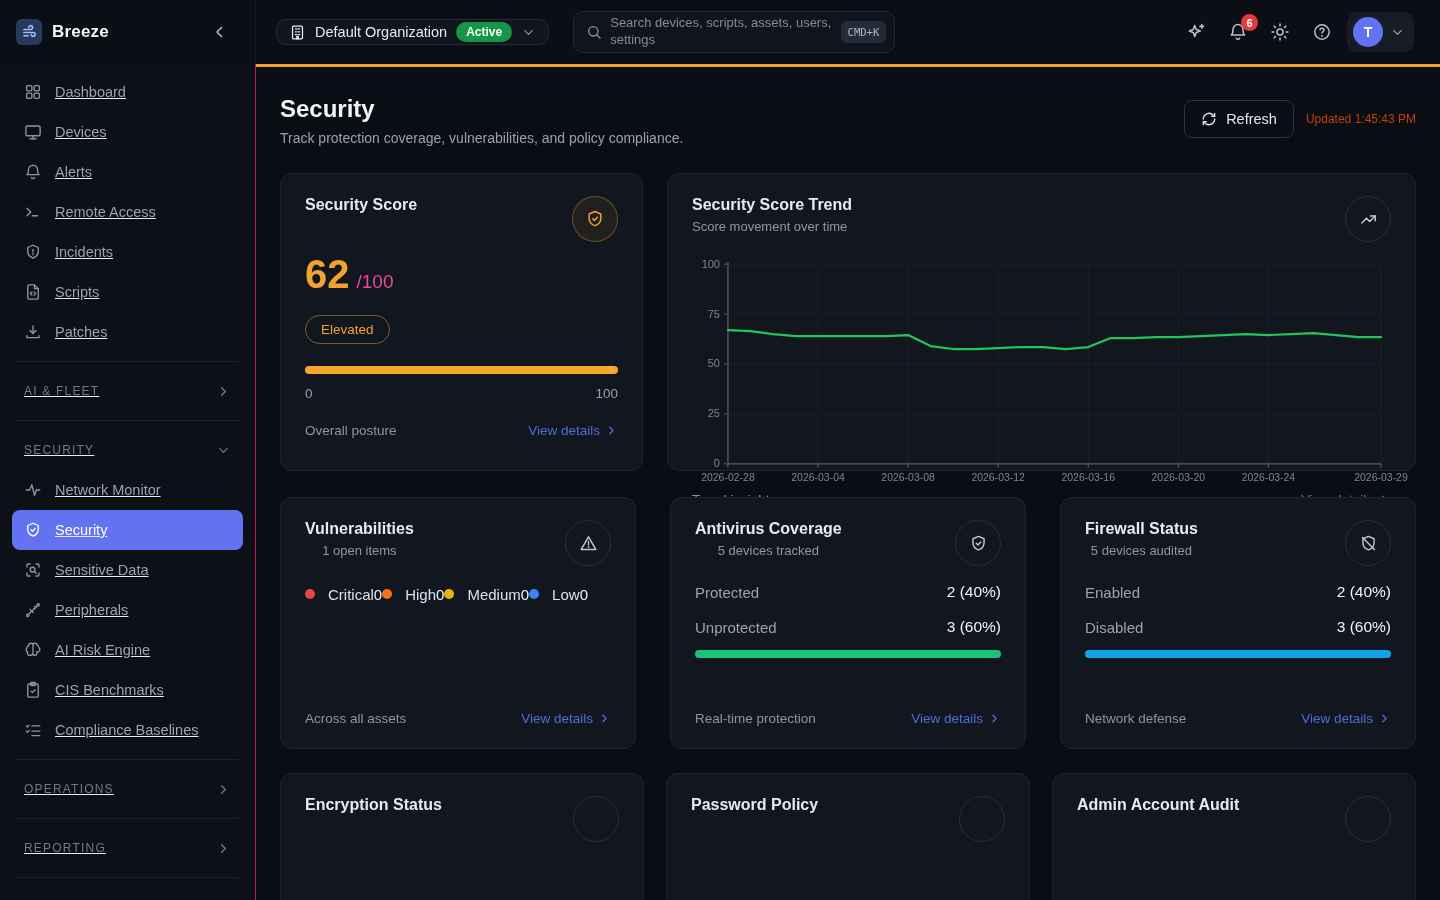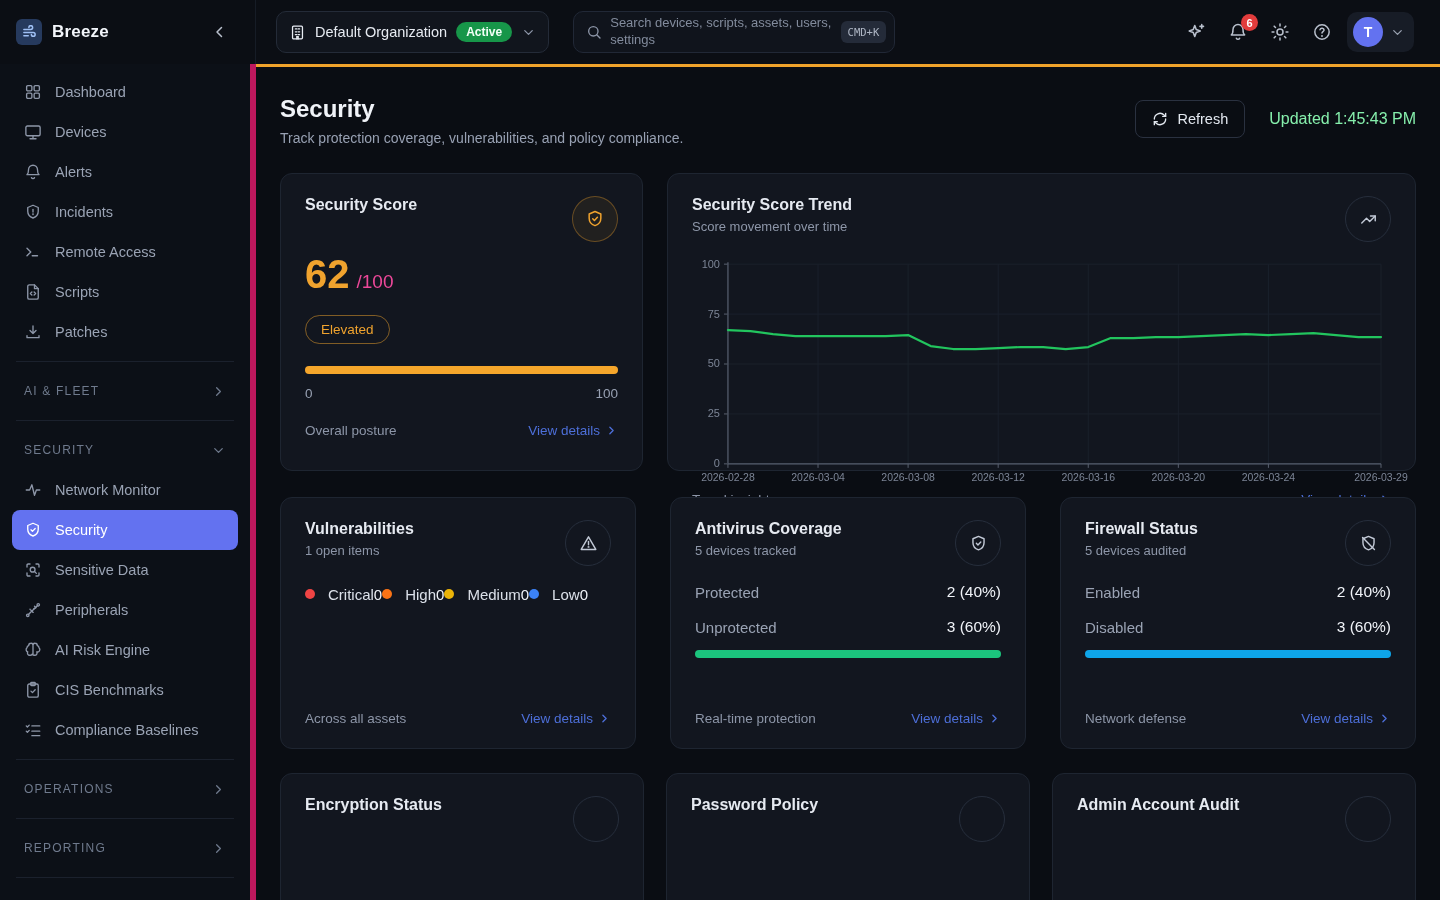--- a/index.html
+++ b/index.html
@@ -10,21 +10,21 @@
   
   .topbar { height:64px; display:flex; align-items:center; background:#0b0e14; }
   .tb-left { width:256px; height:100%; flex:0 0 256px; display:flex; align-items:center;
     justify-content:space-between; padding:0 18px 0 16px; border-right:1px solid #161c26; }
   .brand { display:flex; align-items:center; gap:10px; }
   .logo { width:26px; height:26px; border-radius:6px; background:#263a5e; display:flex;
     align-items:center; justify-content:center; color:#9fc0f5; }
   .brand-name { font-size:17px; font-weight:700; color:#f2f5fa; letter-spacing:.2px; }
   .icon-btn { background:none; border:none; color:#b9c0cd; width:34px; height:34px; border-radius:8px;
     display:flex; align-items:center; justify-content:center; cursor:pointer; }
-  .org-pill { margin-left:20px; height:42px; display:flex; align-items:center; gap:9px;
+  .org-pill { margin-left:20px; height:26px; display:flex; align-items:center; gap:9px;
     background:#11151d; border:1px solid #242b38; border-radius:10px; padding:0 12px; cursor:pointer;justify-content:flex-end; }
   .org-name { font-size:14.5px; color:#e6eaf1; }
   .org-badge { background:#179649; color:#f2fff7; font-size:12px; font-weight:600;
     padding:3px 10px; border-radius:999px; }
   .searchbar { margin-left:24px; width:322px; height:42px; background:#10141c; border:1px solid #212836;
     border-radius:10px; display:flex; align-items:center; gap:8px; padding:0 8px 0 12px; cursor:text; }
   .search-ph { flex:1; font-size:13px; line-height:1.3; color:#828b9c; }
   .kbd { background:#242b39; color:#aeb6c4; font-family:"DejaVu Sans Mono", monospace;
     font-size:10.5px; padding:5px 7px; border-radius:6px; white-space:nowrap; }
   .tb-right { margin-left:auto; display:flex; align-items:center; gap:8px; padding-right:26px; }
@@ -32,48 +32,48 @@
   .badge { position:absolute; top:-1px; right:-3px; background:#e23c3c; color:#fff; font-size:11px;
     font-weight:700; min-width:17px; height:17px; border-radius:999px; display:flex;
     align-items:center; justify-content:center; padding:0 4px; }
   .avatar-pill { display:flex; align-items:center; gap:7px; background:#171c26; border-radius:10px;
     padding:5px 9px 5px 6px; cursor:pointer; }
   .avatar { width:30px; height:30px; border-radius:50%; background:#6372f0; color:#fff;
     display:flex; align-items:center; justify-content:center; font-size:14px; font-weight:600; }
 
   
   .app { display:flex; height:836px; }
-  .sidebar { flex:0 0 256px; background:#0c1017; border-right:6px solid #be185d;
-    padding:8px 12px; overflow:hidden; }
+  .sidebar { flex:0 0 256px; background:#0c1017; border-right:1px solid #be185d;
+    padding:8px 12px; overflow:hidden;text-decoration:underline; }
   .main { flex:1; border-top:3px solid #f0a32b; background:#0a0d13; overflow:hidden;
     padding:0 24px; }
 
   
   .snav { height:40px; display:flex; align-items:center; gap:13px; padding:0 12px;
     border-radius:8px; color:#9aa3b4; font-size:14.5px; cursor:pointer; }
   .snav .nicon { color:#8d96a8; display:flex; }
   .snav.active { background:#6372f0; color:#ffffff; }
   .snav.active .nicon { color:#ffffff; }
   .sdiv { border-top:1px solid #1b212d; margin:9px 4px; }
   .ssec { height:40px; display:flex; align-items:center; justify-content:space-between;
     padding:0 12px; color:#6f7a8d; font-size:12px; letter-spacing:1.2px; cursor:pointer; }
 
   
   .page-head { display:flex; align-items:flex-start; justify-content:space-between; margin-top:28px; }
   .page-title { font-size:24px; font-weight:600; color:#f0f3f8; }
   .page-sub { font-size:14px; color:#98a1b3; margin-top:7px; }
-  .head-right { display:flex; align-items:center; gap:24px; margin-top:5px; }
+  .head-right { display:flex; align-items:center; gap:12px; margin-top:5px; }
   .refresh-btn { display:flex; align-items:center; gap:9px; background:transparent;
     border:1px solid #2a3140; border-radius:8px; color:#e2e7ef; font-size:14.5px;
     padding:10px 16px; cursor:pointer; font-family:inherit; }
-  .updated { font-size:16px; color:#86efac; }
+  .updated { font-size:12px; color:#c2410c; }
 
   
   .grid-1 { margin-top:27px; display:grid; grid-template-columns:363px 1fr; gap:24px; }
-  .grid-2 { margin-top:26px; display:grid; grid-template-columns:1fr 1fr 1fr; gap:34px; }
+  .grid-2 { margin-top:26px; display:grid; grid-template-columns:1fr 1fr 1fr; gap:34px;text-align:center; }
   .grid-3 { margin-top:24px; display:grid; grid-template-columns:1fr 1fr 1fr; gap:22px; }
   .card { background:#12161f; border:1px solid #1e2531; border-radius:12px; padding:22px 24px;
     display:flex; flex-direction:column; }
   .card.h390 { height:298px; } .card.h252 { height:252px; } .card.h200 { height:200px; }
   .card-head { display:flex; justify-content:space-between; align-items:flex-start; }
   .card-title { font-size:16px; font-weight:600; color:#e6eaf1; }
   .card-sub { font-size:13px; color:#8d96a8; margin-top:5px; }
   .chip { width:46px; height:46px; border-radius:50%; border:1px solid #262e3c; color:#c2c9d6;
     display:flex; align-items:center; justify-content:center; flex:0 0 auto; }
   .chip.orange { border-color:rgba(240,163,43,.35); background:rgba(240,163,43,.07); color:#f0a32e; }
@@ -229,35 +229,35 @@
           <svg class="ic" width="18" height="18" viewBox="0 0 24 24" fill="none" stroke="currentColor" stroke-width="1.8" stroke-linecap="round" stroke-linejoin="round">
             <path d="M6 9a6 6 0 0 1 12 0c0 5 2 6.5 2 6.5H4S6 14 6 9"></path>
             <path d="M10 19.5a2.2 2.2 0 0 0 4 0"></path>
           </svg>
         </span>
       <span class="lbl">Alerts</span>
     </div>
     <div class="snav">
       <span class="nicon">
           <svg class="ic" width="18" height="18" viewBox="0 0 24 24" fill="none" stroke="currentColor" stroke-width="1.8" stroke-linecap="round" stroke-linejoin="round">
+            <polyline points="4 7 9 12 4 17"></polyline>
+            <line x1="11" y1="17" x2="18" y2="17"></line>
+          </svg>
+        </span>
+      <span class="lbl">Remote Access</span>
+    </div>
+    <div class="snav">
+      <span class="nicon">
+          <svg class="ic" width="18" height="18" viewBox="0 0 24 24" fill="none" stroke="currentColor" stroke-width="1.8" stroke-linecap="round" stroke-linejoin="round">
             <path d="M12 3l7 3v5c0 4.6-3 7.6-7 9-4-1.4-7-4.4-7-9V6l7-3z"></path>
             <path d="M12 8.5v3.5"></path>
             <circle cx="12" cy="15" r=".4" fill="currentColor"></circle>
           </svg>
         </span>
       <span class="lbl">Incidents</span>
-    </div>
-    <div class="snav">
-      <span class="nicon">
-          <svg class="ic" width="18" height="18" viewBox="0 0 24 24" fill="none" stroke="currentColor" stroke-width="1.8" stroke-linecap="round" stroke-linejoin="round">
-            <polyline points="4 7 9 12 4 17"></polyline>
-            <line x1="11" y1="17" x2="18" y2="17"></line>
-          </svg>
-        </span>
-      <span class="lbl">Remote Access</span>
     </div>
     <div class="snav">
       <span class="nicon">
           <svg class="ic" width="18" height="18" viewBox="0 0 24 24" fill="none" stroke="currentColor" stroke-width="1.8" stroke-linecap="round" stroke-linejoin="round">
             <path d="M14 2.5H7a2 2 0 0 0-2 2v15a2 2 0 0 0 2 2h10a2 2 0 0 0 2-2V7.5l-5-5z"></path>
             <path d="M14 2.5v5h5"></path>
             <path d="m10.5 12-2 2 2 2M13.5 12l2 2-2 2"></path>
           </svg>
         </span>
       <span class="lbl">Scripts</span>

